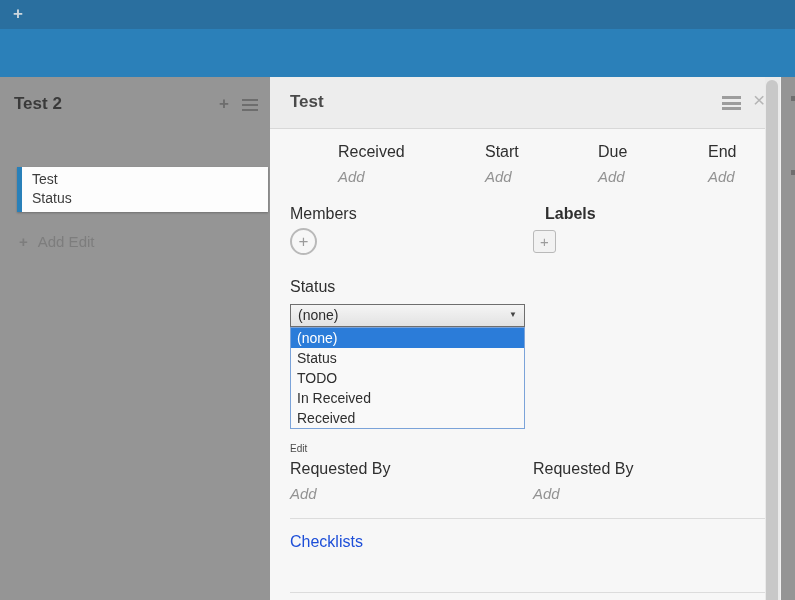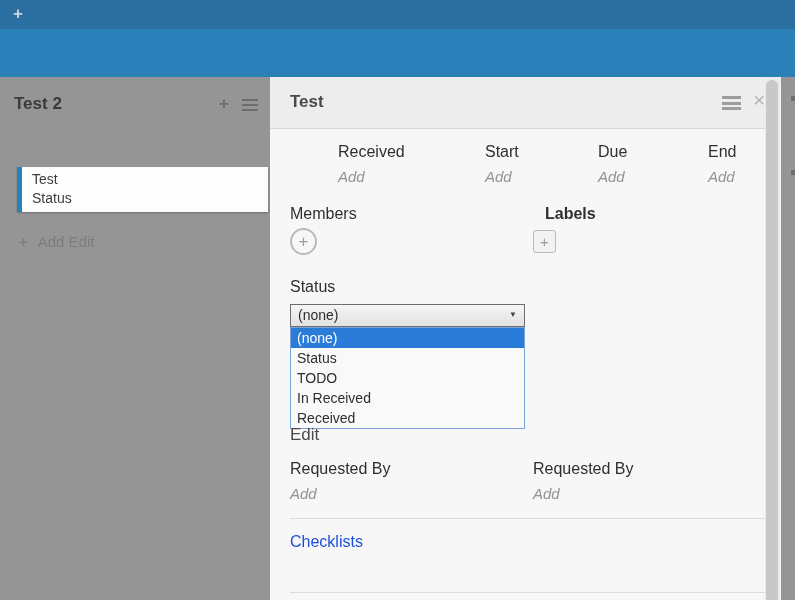--- a/index.html
+++ b/index.html
@@ -50,21 +50,21 @@
 
   .status-label { position:absolute; left:20px; top:201px; }
   .status-select { position:absolute; left:20px; top:227px; width:235px; height:23px; background:linear-gradient(#f5f5f5,#e2e2e2); border:1px solid #6e6e6e; cursor:pointer; }
   .status-select .value { position:absolute; left:7px; top:2px; font-size:14px; color:#2c2c2c; }
   .status-select .arrow { position:absolute; right:7px; top:5px; font-size:8px; color:#444; }
 
   .status-popup { position:absolute; left:20px; top:250px; width:235px; border:1px solid #7ba3d9; background:#f9f9f9; }
   .option { height:20px; line-height:20px; padding-left:6px; font-size:14px; color:#2e2e2e; cursor:pointer; }
   .option.selected { background:#2b7cd9; color:#ffffff; }
 
-  .edit-link { position:absolute; left:20px; top:348px; font-size:17px; color:#4a4a4a; cursor:pointer; }
+  .edit-link { position:absolute; left:20px; top:366px; font-size:10px; color:#4a4a4a; cursor:pointer; }
 
   .requested-col { position:absolute; left:20px; top:383px; }
   .assigned-col  { position:absolute; left:263px; top:383px; }
 
   .divider { position:absolute; left:20px; width:475px; height:1px; background:#dcdcdc; }
   .divider.d1 { top:441px; } .divider.d2 { top:515px; }
 
   .checklists-label { position:absolute; left:20px; top:456px; font-size:16px; color:#1d4ed8; }
   .add-checklist { position:absolute; left:20px; top:483px; font-size:15px; color:#4f4f4f; cursor:pointer; }
   .add-checklist .plus { color:#9b9b9b; font-weight:bold; margin-right:6px; }

